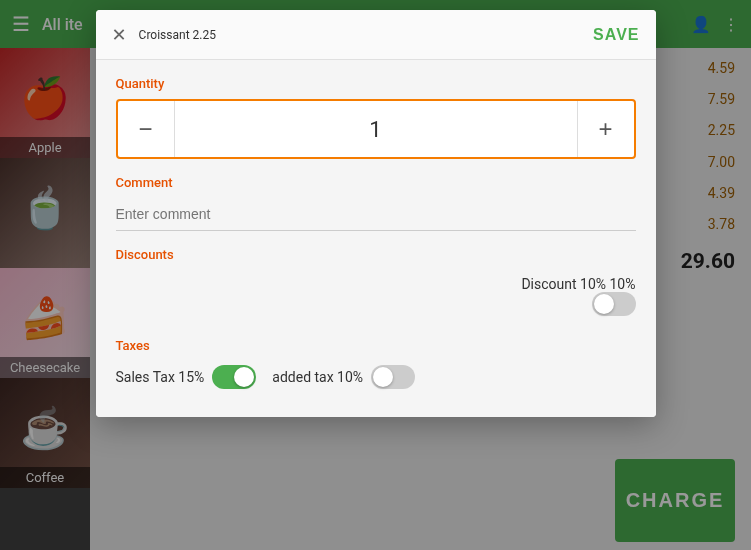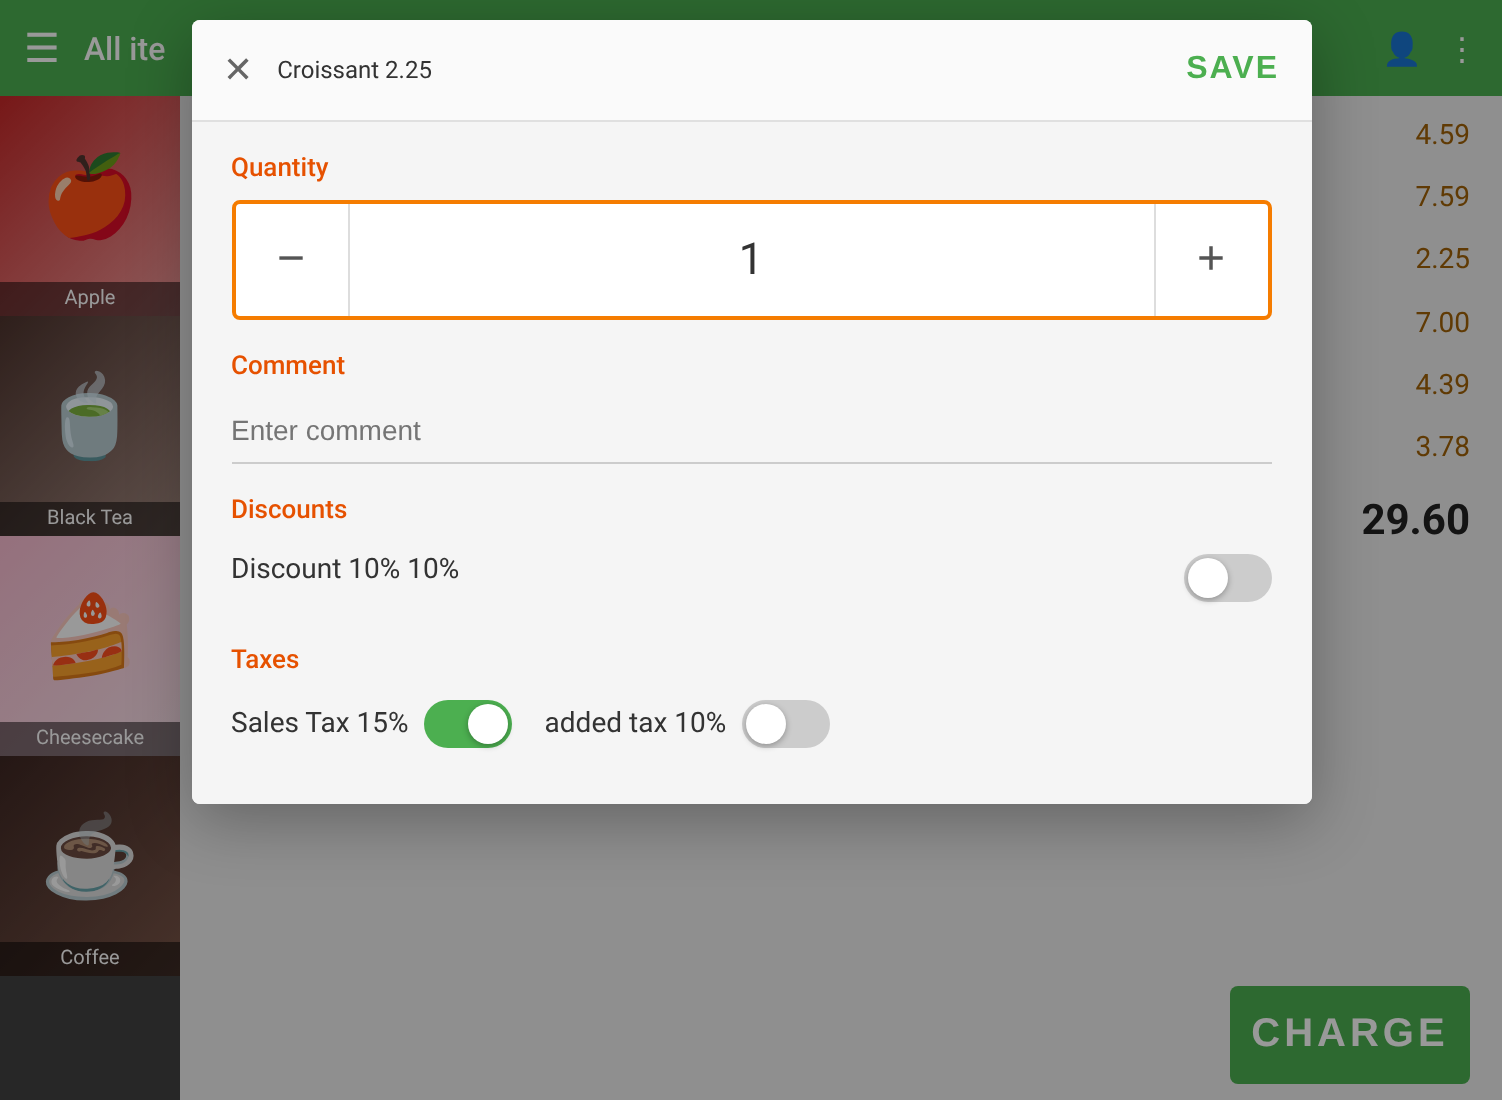--- a/index.html
+++ b/index.html
@@ -74,21 +74,21 @@
       flex-shrink: 0;
     }
 
     .sidebar-item-label {
       position: absolute;
       bottom: 0;
       width: 100%;
       background: rgba(0,0,0,0.5);
       color: white;
       text-align: center;
-      font-size: 10px;
+      font-size: 13px;
       padding: 3px 1px;
     }
 
     .item-bg-apple {
       background: linear-gradient(135deg, #c62828 0%, #ef9a9a 100%);
     }
     .item-bg-tea {
       background: linear-gradient(135deg, #4e342e 0%, #a1887f 100%);
     }
     .item-bg-cheesecake {
@@ -142,21 +142,21 @@
 
     .charge-btn {
       background: #4caf50;
       color: white;
       font-size: 20px;
       font-weight: bold;
       letter-spacing: 2px;
       border: none;
       border-radius: 4px;
       width: 120px;
-      height: 49px;
+      height: 83px;
       cursor: pointer;
       margin-top: auto;
     }
 
     
     .modal-overlay {
       position: absolute;
       top: 0; left: 0;
       width: 751px;
       height: 550px;
@@ -274,22 +274,23 @@
       outline: none;
     }
 
     
     .discounts-section {
       margin-bottom: 16px;
     }
 
     .toggle-row {
       display: flex;
-      align-items: flex-start;
+      align-items: flex-end;
       padding: 6px 0;
+      flex-direction: column;
     }
 
     .toggle-label {
       flex: 1;
       font-size: 14px;
       color: #333;
     }
 
     
     .toggle-switch {
@@ -359,21 +360,20 @@
   </div>
   <div class="app-content">
 
     <div class="sidebar">
       <div class="sidebar-item item-bg-apple">
         <div class="item-emoji">🍎</div>
         <div class="sidebar-item-label">Apple</div>
       </div>
       <div class="sidebar-item item-bg-tea">
         <div class="item-emoji">🍵</div>
-        <div class="sidebar-item-label">Black Tea</div>
       </div>
       <div class="sidebar-item item-bg-cheesecake">
         <div class="item-emoji">🍰</div>
         <div class="sidebar-item-label">Cheesecake</div>
       </div>
       <div class="sidebar-item item-bg-coffee">
         <div class="item-emoji">☕</div>
         <div class="sidebar-item-label">Coffee</div>
       </div>
     </div>

